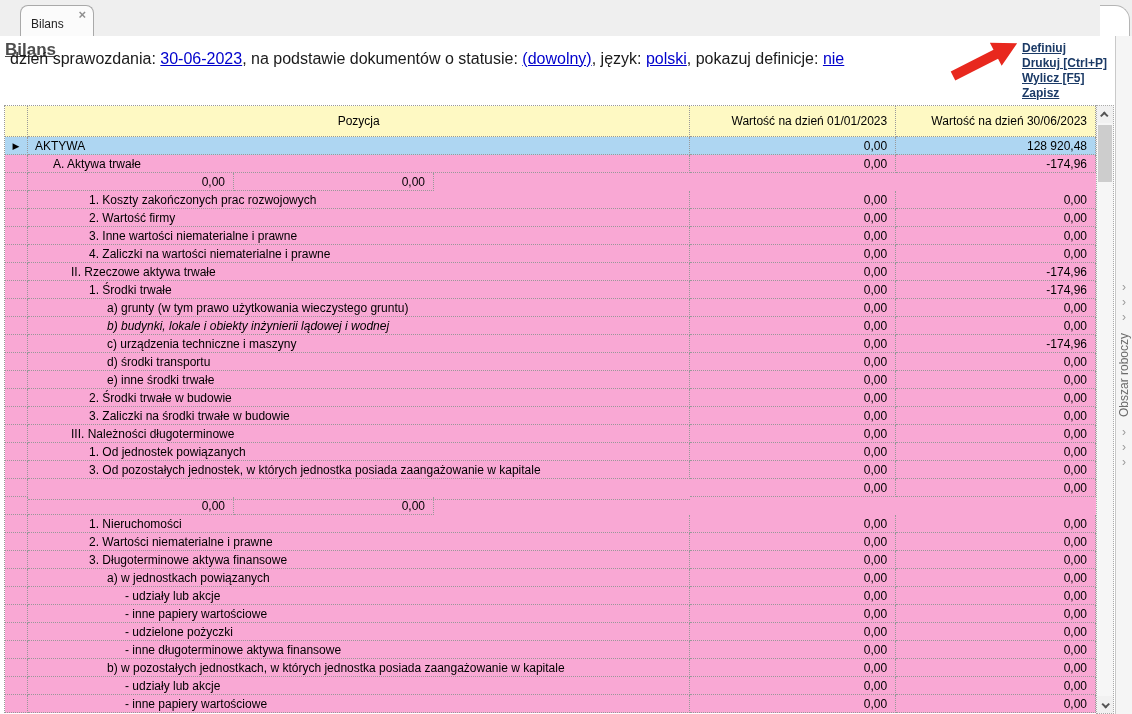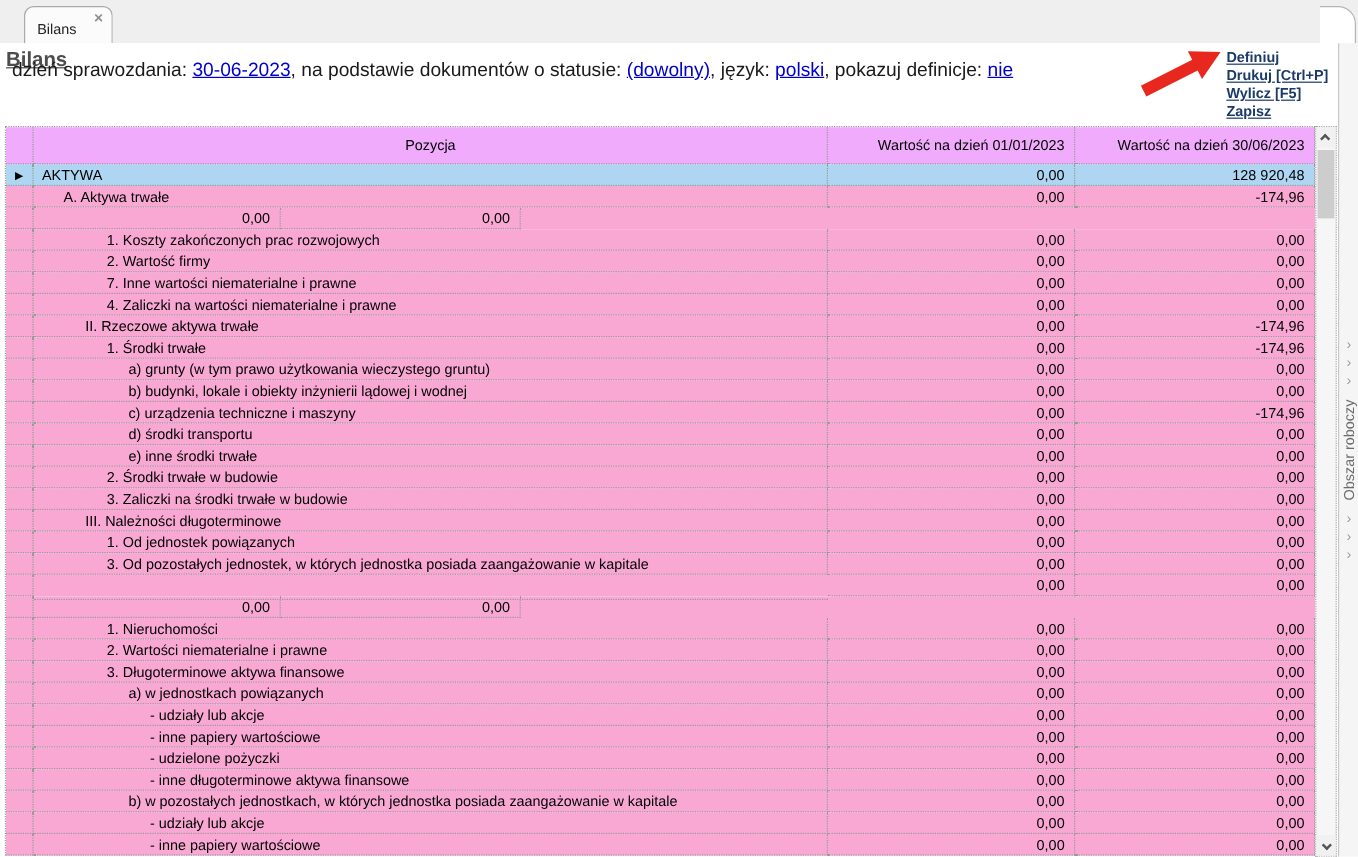--- a/index.html
+++ b/index.html
@@ -28,21 +28,21 @@
 
   .actions { position:absolute; left:1022px; top:41px; }
   .actions .action { font-size:12px; font-weight:bold; color:#1b3a66;
                      text-decoration:underline; line-height:15px; cursor:pointer; white-space:nowrap; }
 
   .red-arrow { position:absolute; left:948px; top:36px; width:82px; height:48px; z-index:3; }
 
   
   .grid { position:absolute; left:4px; top:105px; width:1092px;
           border-top:1px dotted #999; border-left:1px dotted #999; font-size:12px; color:#000; }
-  .hrow { display:flex; height:31px; background:#f0abfc; }
+  .hrow { display:flex; height:31px; background:#fef9c3; }
   .hcell { border-right:1px dotted #999; border-bottom:1px dotted #999;
            display:flex; align-items:center; justify-content:center; text-align:center; }
   .row { display:flex; height:18px; background:#f9a8d4; }
   .row.sel { background:#aed6f2; }
   .cell { border-right:1px dotted #999; border-bottom:1px dotted #999;
           display:flex; align-items:center; overflow:hidden; white-space:nowrap; }
   .cg { width:23px; justify-content:center; font-size:9px; color:#000; }
   .c1 { width:663px; }
   .c2 { width:206px; justify-content:flex-end; padding-right:8px; }
   .c3 { width:200px; justify-content:flex-end; padding-right:8px; }
@@ -126,21 +126,21 @@
         <div class="cell c3">0,00</div>
       </div>
       <div class="row">
         <div class="cell cg"></div>
         <div class="cell c1" style="padding-left: 61px;">2. Wartość firmy</div>
         <div class="cell c2">0,00</div>
         <div class="cell c3">0,00</div>
       </div>
       <div class="row">
         <div class="cell cg"></div>
-        <div class="cell c1" style="padding-left: 61px;">7. Inne wartości niematerialne i prawne</div>
+        <div class="cell c1" style="padding-left: 61px;">3. Inne wartości niematerialne i prawne</div>
         <div class="cell c2">0,00</div>
         <div class="cell c3">0,00</div>
       </div>
       <div class="row">
         <div class="cell cg"></div>
         <div class="cell c1" style="padding-left: 61px;">4. Zaliczki na wartości niematerialne i prawne</div>
         <div class="cell c2">0,00</div>
         <div class="cell c3">0,00</div>
       </div>
       <div class="row">
@@ -156,21 +156,21 @@
         <div class="cell c3">-174,96</div>
       </div>
       <div class="row">
         <div class="cell cg"></div>
         <div class="cell c1" style="padding-left: 79px;">a) grunty (w tym prawo użytkowania wieczystego gruntu)</div>
         <div class="cell c2">0,00</div>
         <div class="cell c3">0,00</div>
       </div>
       <div class="row">
         <div class="cell cg"></div>
-        <div class="cell c1" style="padding-left: 79px;">b) budynki, lokale i obiekty inżynierii lądowej i wodnej</div>
+        <div class="cell c1" style="padding-left: 79px; font-style: italic;">b) budynki, lokale i obiekty inżynierii lądowej i wodnej</div>
         <div class="cell c2">0,00</div>
         <div class="cell c3">0,00</div>
       </div>
       <div class="row">
         <div class="cell cg"></div>
         <div class="cell c1" style="padding-left: 79px;">c) urządzenia techniczne i maszyny</div>
         <div class="cell c2">0,00</div>
         <div class="cell c3">-174,96</div>
       </div>
       <div class="row">

